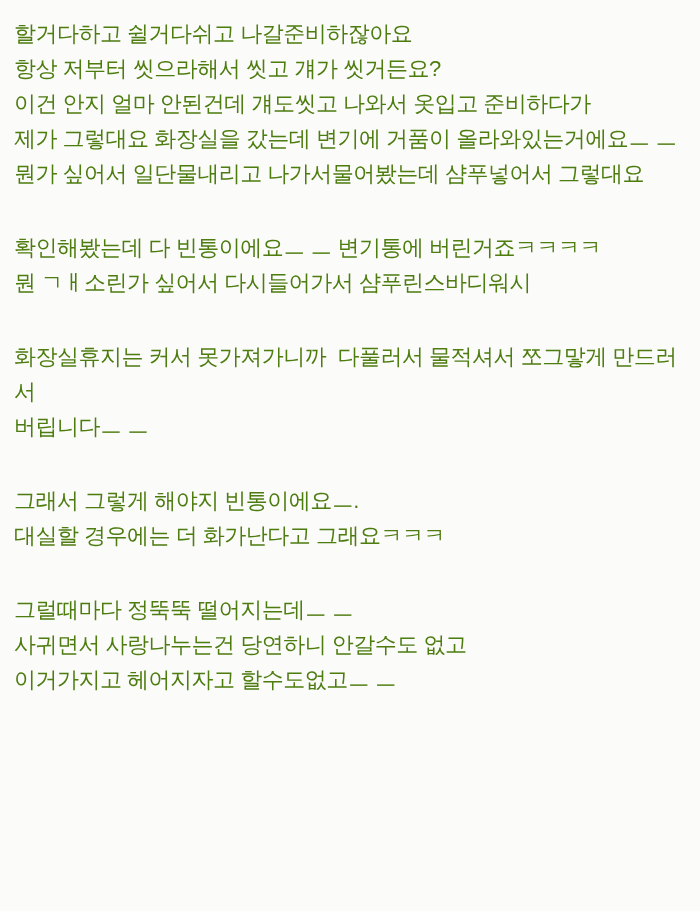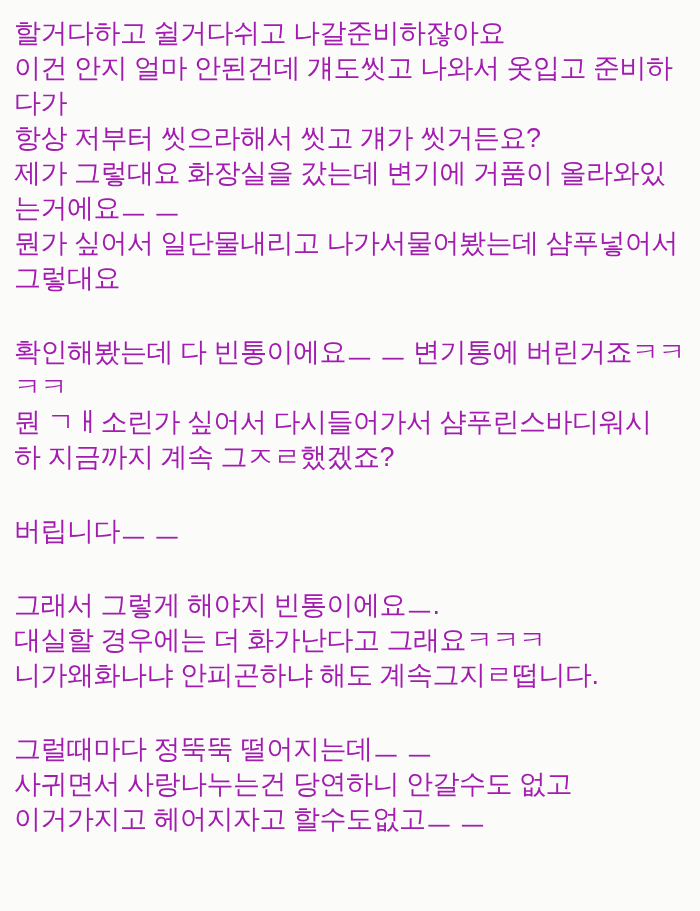--- a/index.html
+++ b/index.html
@@ -17,55 +17,54 @@
     padding: 16px 10px 0 14px;
     color: #2a2a2a;
   }
   .para {
     margin: 0 0 39px 0;
   }
   .para:last-child {
     margin-bottom: 0;
   }
   .line {
-    font-size: 27px;
+    font-size: 22px;
     line-height: 35px;
     font-weight: 300;
     letter-spacing: -0.5px;
     white-space: pre-wrap;
-    color: #a21caf;
+    color: #4d7c0f;
   }
 </style>
 </head>
 <body>
 
 <div class="post-body">
 
   <div class="para">
     <div class="line">할거다하고 쉴거다쉬고 나갈준비하잖아요</div>
+    <div class="line">항상 저부터 씻으라해서 씻고 걔가 씻거든요?</div>
     <div class="line">이건 안지 얼마 안된건데 걔도씻고 나와서 옷입고 준비하다가</div>
-    <div class="line">항상 저부터 씻으라해서 씻고 걔가 씻거든요?</div>
     <div class="line">제가 그렇대요 화장실을 갔는데 변기에 거품이 올라와있는거에요ㅡ ㅡ</div>
     <div class="line">뭔가 싶어서 일단물내리고 나가서물어봤는데 샴푸넣어서 그렇대요</div>
   </div>
 
   <div class="para">
     <div class="line">확인해봤는데 다 빈통이에요ㅡ ㅡ 변기통에 버린거죠ㅋㅋㅋㅋ</div>
     <div class="line">뭔 ㄱㅐ소린가 싶어서 다시들어가서 샴푸린스바디워시</div>
-    <div class="line">하 지금까지 계속 그ㅈㄹ했겠죠?</div>
   </div>
 
   <div class="para">
+    <div class="line">화장실휴지는 커서 못가져가니까  다풀러서 물적셔서 쪼그맣게 만드러서</div>
     <div class="line">버립니다ㅡ ㅡ</div>
   </div>
 
   <div class="para">
     <div class="line">그래서 그렇게 해야지 빈통이에요ㅡ.</div>
     <div class="line">대실할 경우에는 더 화가난다고 그래요ㅋㅋㅋ</div>
-    <div class="line">니가왜화나냐 안피곤하냐 해도 계속그지ㄹ떱니다.</div>
   </div>
 
   <div class="para">
     <div class="line">그럴때마다 정뚝뚝 떨어지는데ㅡ ㅡ</div>
     <div class="line">사귀면서 사랑나누는건 당연하니 안갈수도 없고</div>
     <div class="line">이거가지고 헤어지자고 할수도없고ㅡ ㅡ</div>
   </div>
 
 </div>
 

